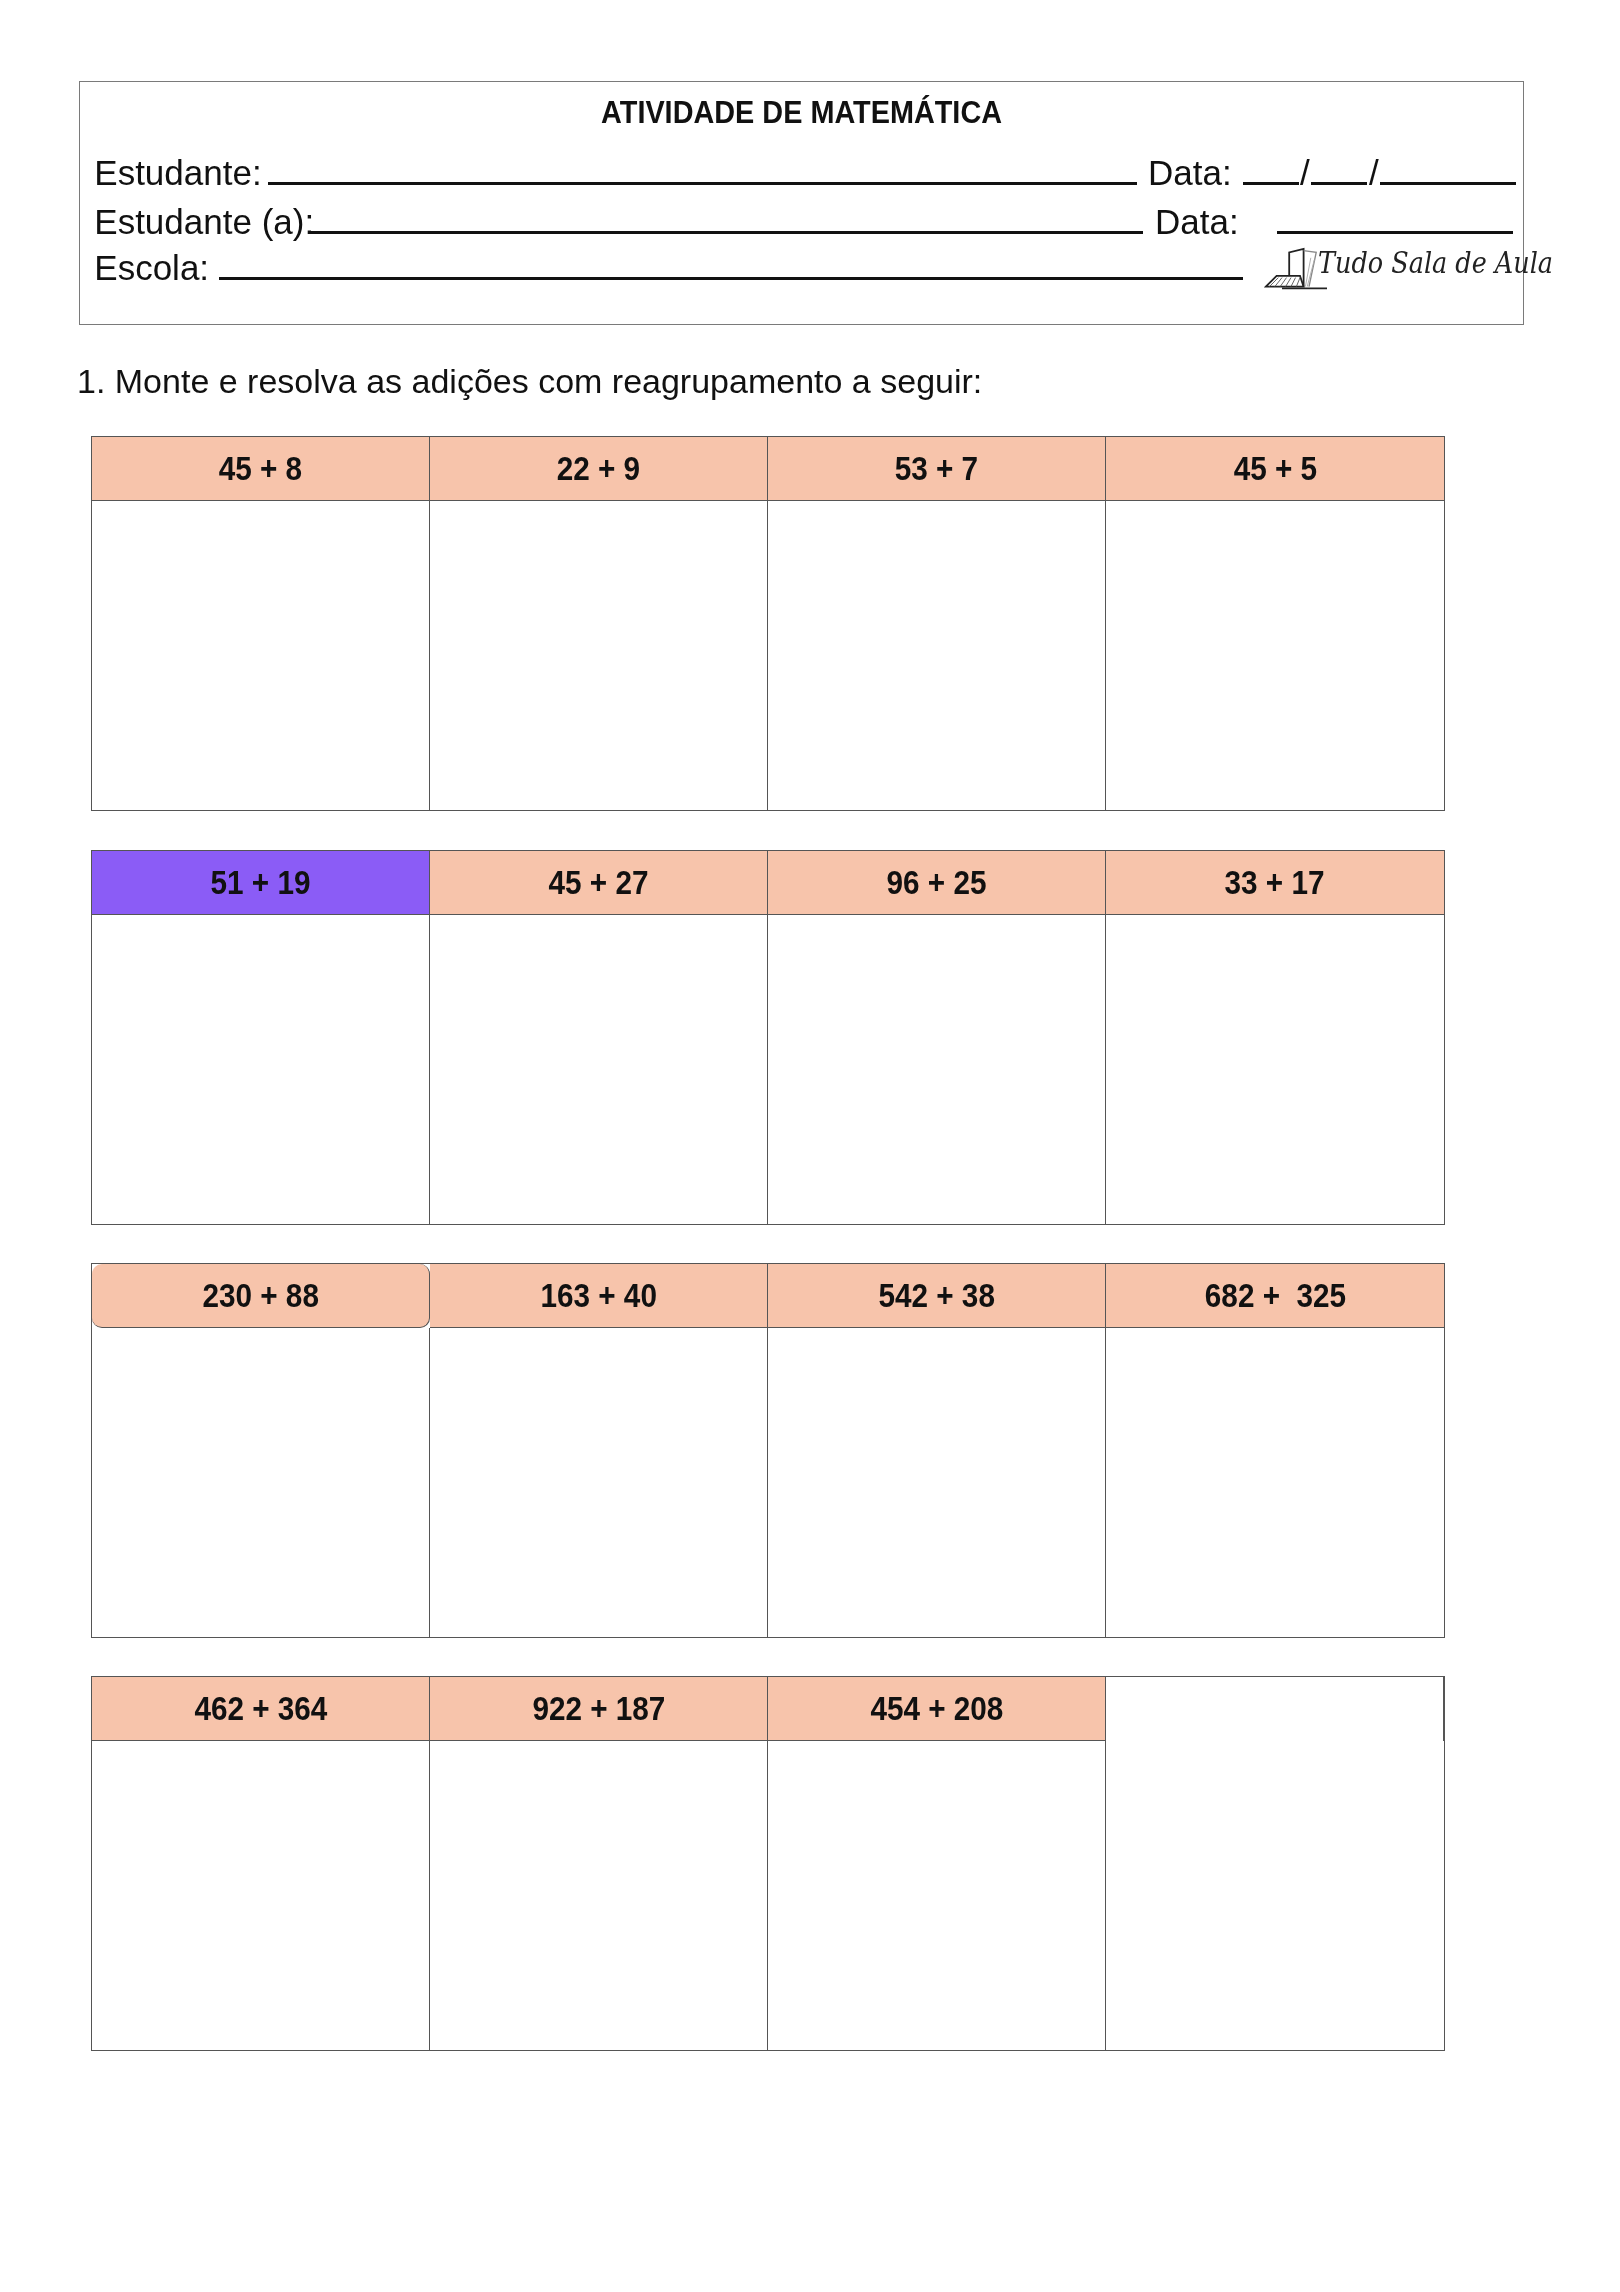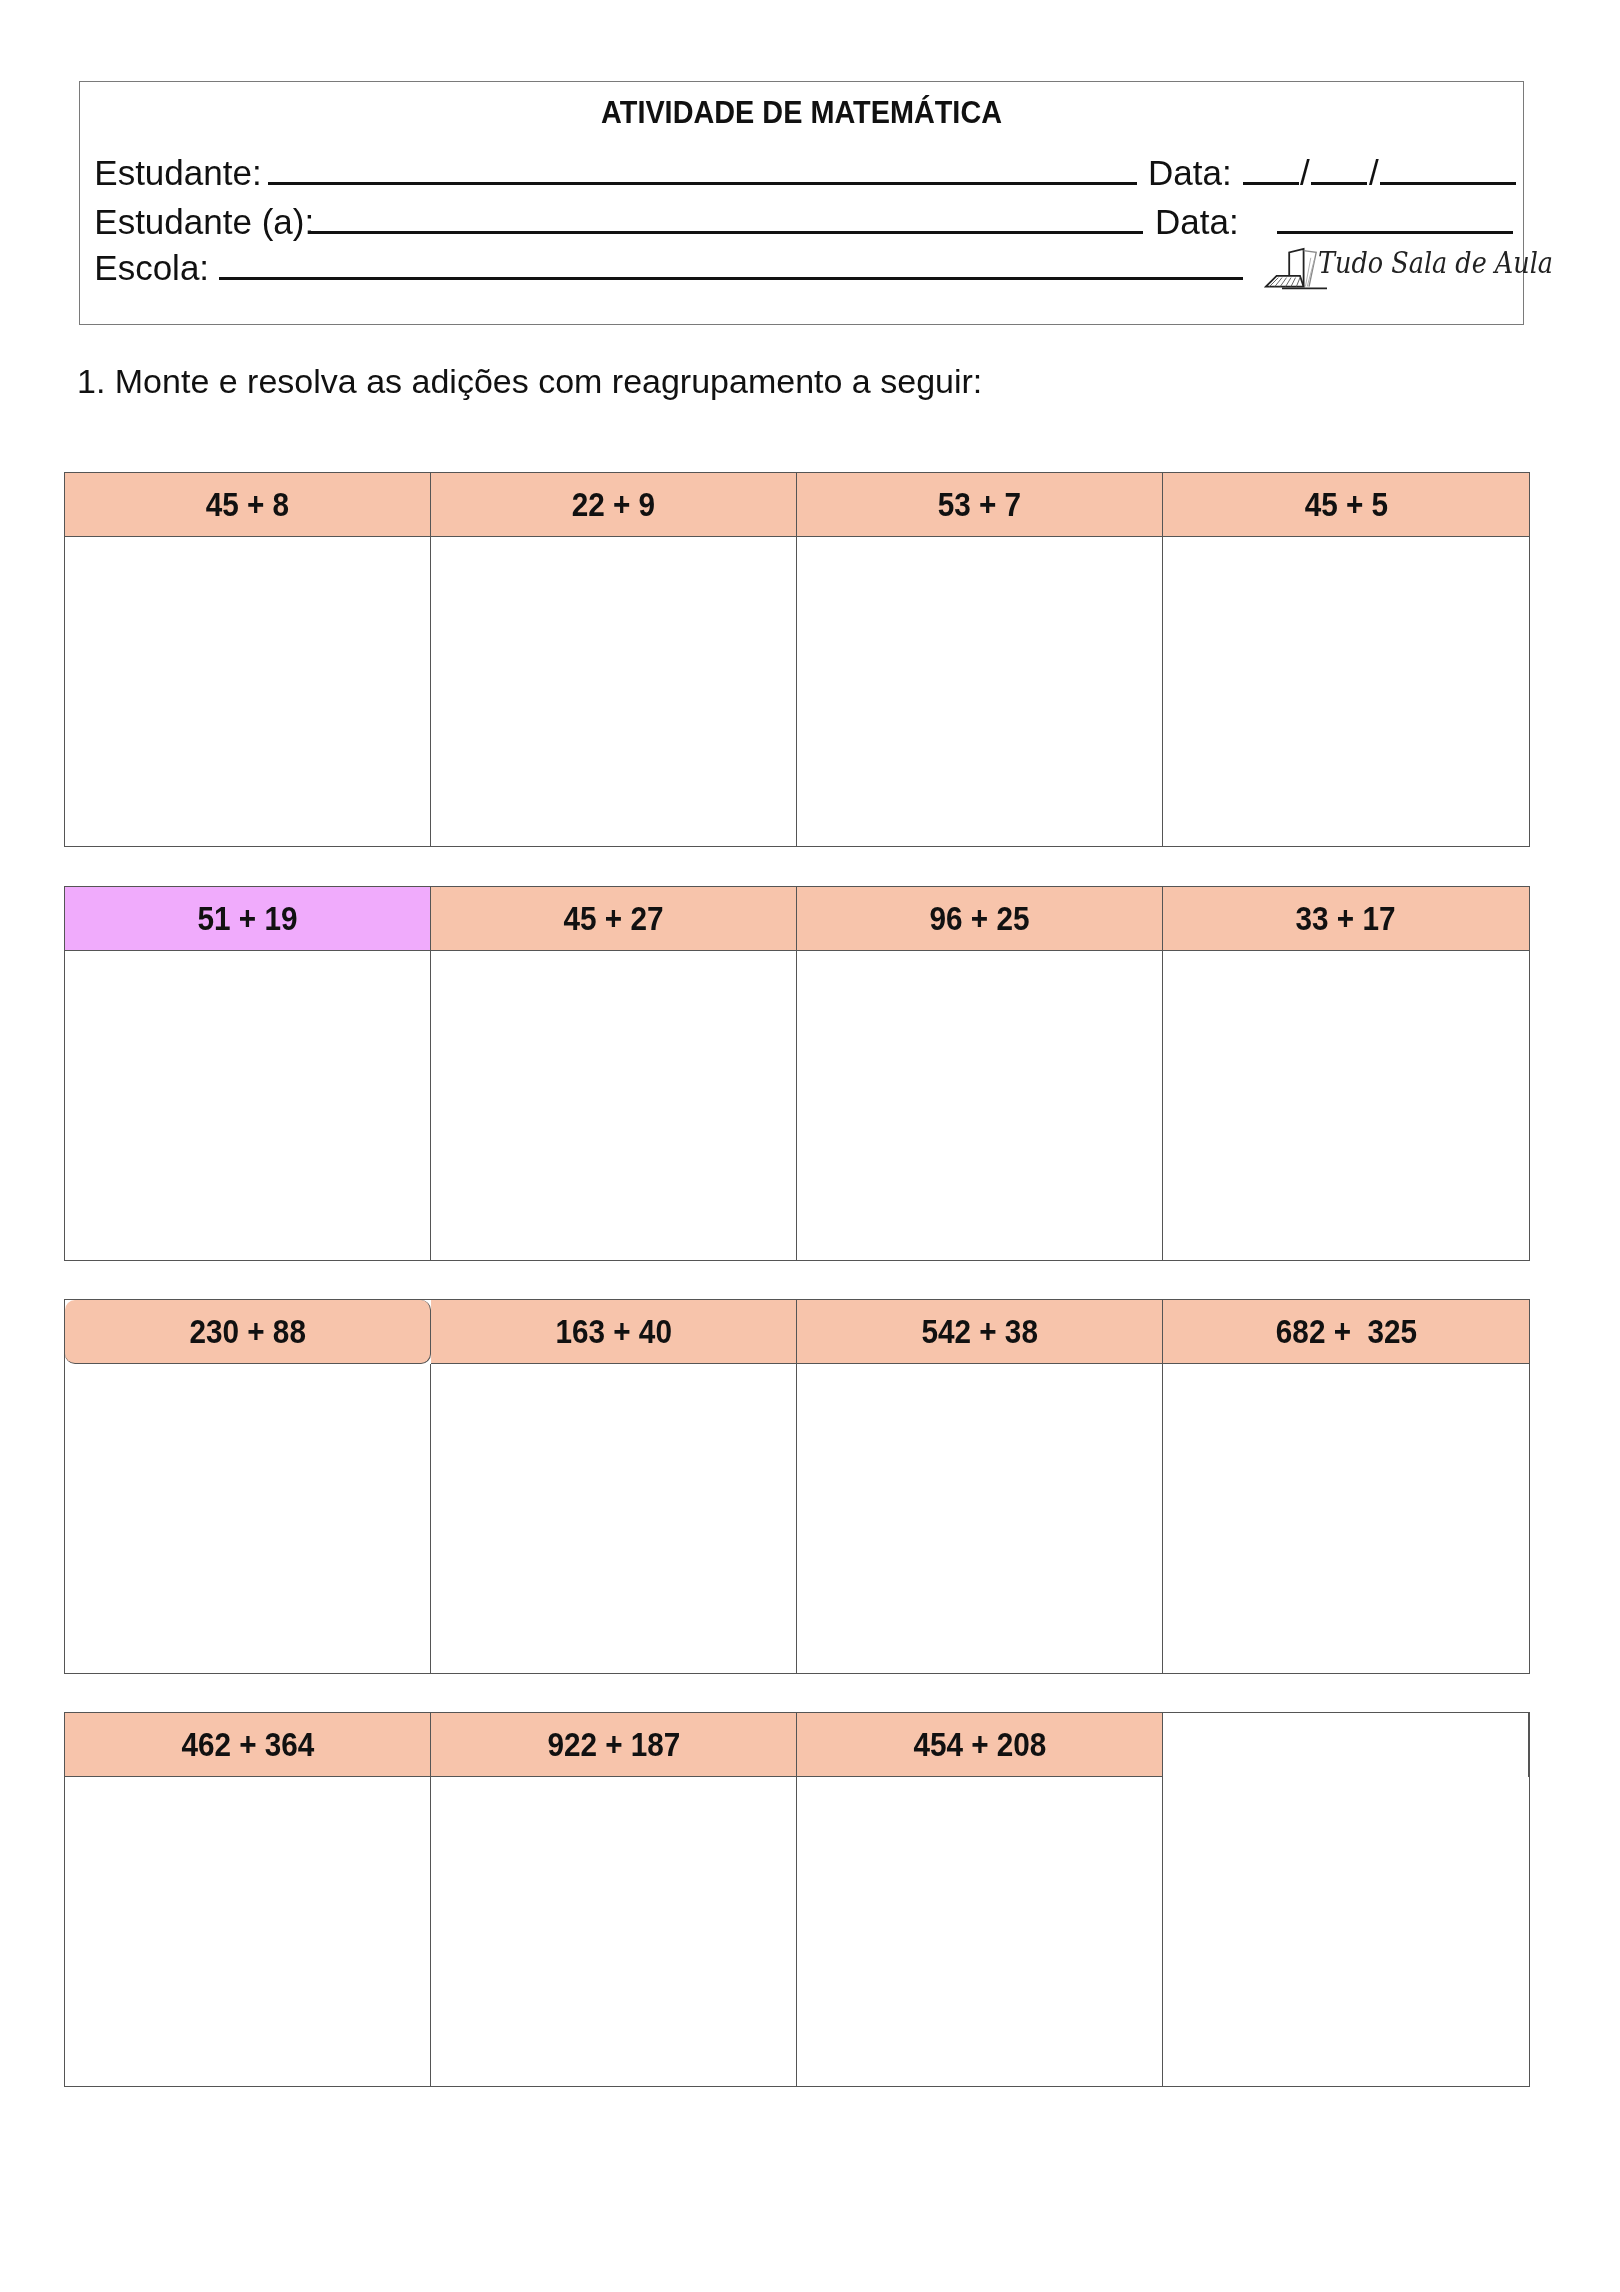--- a/index.html
+++ b/index.html
@@ -15,23 +15,23 @@
   .field-label { position: absolute; font-size: 35px; white-space: nowrap; line-height: 1; }
   .uline { position: absolute; height: 0; border-bottom: 3.6px solid #111; }
 
   .logo { position: absolute; left: 1184px; top: 163px; width: 251px; height: 47px; }
   .logo-text { position: absolute; left: 54px; top: 0px; font-family: "DejaVu Serif", serif;
                font-style: italic; font-size: 30px; color: #222; white-space: nowrap;
                transform: scaleX(0.85); transform-origin: left; }
 
   .instruction { position: absolute; left: 77px; top: 362px; font-size: 34px; white-space: nowrap; }
 
-  .grid { position: absolute; left: 64px; width: 1466px; border: 1.8px solid #555;
+  .grid { position: absolute; left: 91px; width: 1354px; border: 1.8px solid #555;
           box-sizing: border-box; display: grid; grid-template-columns: repeat(4, 1fr);
-          grid-template-rows: 64px 1fr; margin-top: 36px; }
+          grid-template-rows: 64px 1fr; }
   .cell-head { background: #F7C4AB; border-right: 1.8px solid #555; border-bottom: 1.8px solid #555;
                display: flex; align-items: center; justify-content: center;
                font-weight: bold; font-size: 33px; white-space: pre; }
   .cell-head span { display: inline-block; transform: scaleX(0.9); }
   .cell-body { border-right: 1.8px solid #555; background: #fff; }
   .cell-head:nth-child(4), .cell-body:nth-child(8) { border-right: none; }
 </style>
 </head>
 <body>
 
@@ -75,21 +75,21 @@
   <div class="cell-head" style="background: rgb(247, 196, 171);"><span>22 + 9</span></div>
   <div class="cell-head" style="background: rgb(247, 196, 171);"><span>53 + 7</span></div>
   <div class="cell-head" style="background: rgb(247, 196, 171); align-items: center;"><span>45 + 5</span></div>
   <div class="cell-body"></div>
   <div class="cell-body"></div>
   <div class="cell-body"></div>
   <div class="cell-body"></div>
 </div>
 
 <div class="grid" style="top:850px; height:375px;">
-  <div class="cell-head" style="background: #f0abfc;"><span>51 + 19</span></div>
+  <div class="cell-head" style="background: #8b5cf6;"><span>51 + 19</span></div>
   <div class="cell-head" style="background: rgb(247, 196, 171);"><span>45 + 27</span></div>
   <div class="cell-head" style="background: rgb(247, 196, 171);"><span>96 + 25</span></div>
   <div class="cell-head" style="background: rgb(247, 196, 171);"><span>33 + 17</span></div>
   <div class="cell-body"></div>
   <div class="cell-body"></div>
   <div class="cell-body"></div>
   <div class="cell-body"></div>
 </div>
 
 <div class="grid" style="top:1263px; height:375px;">

